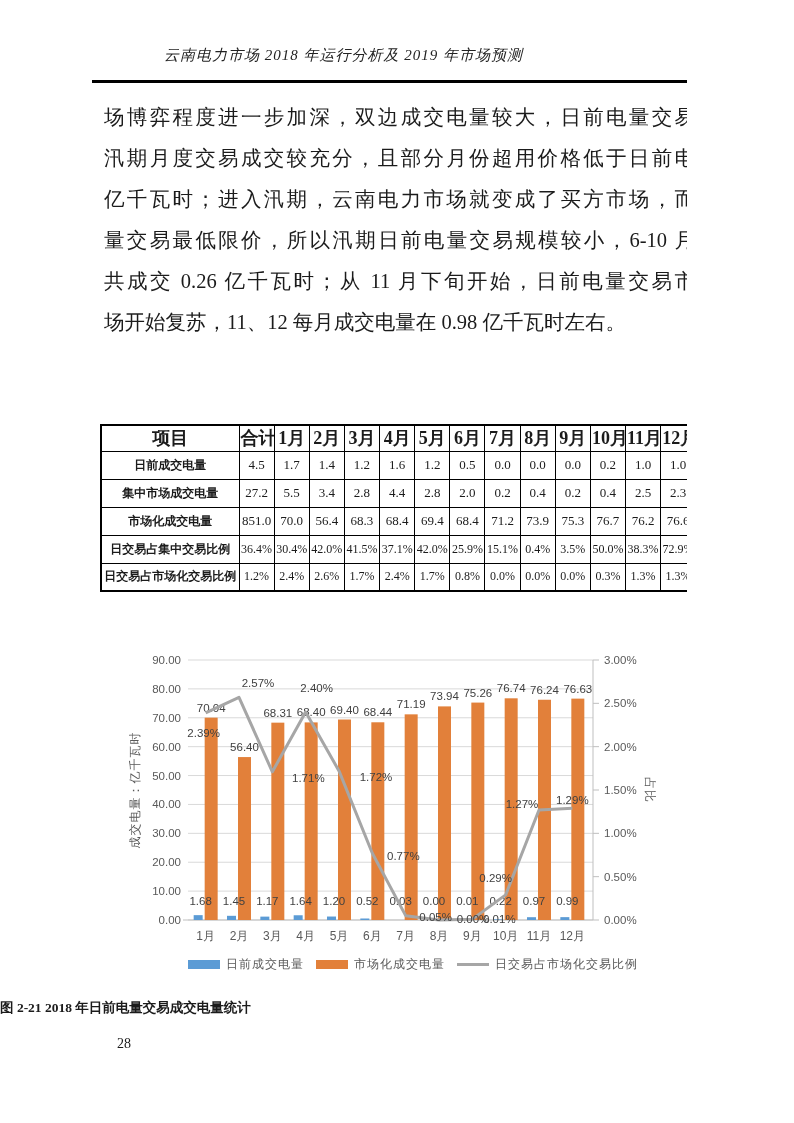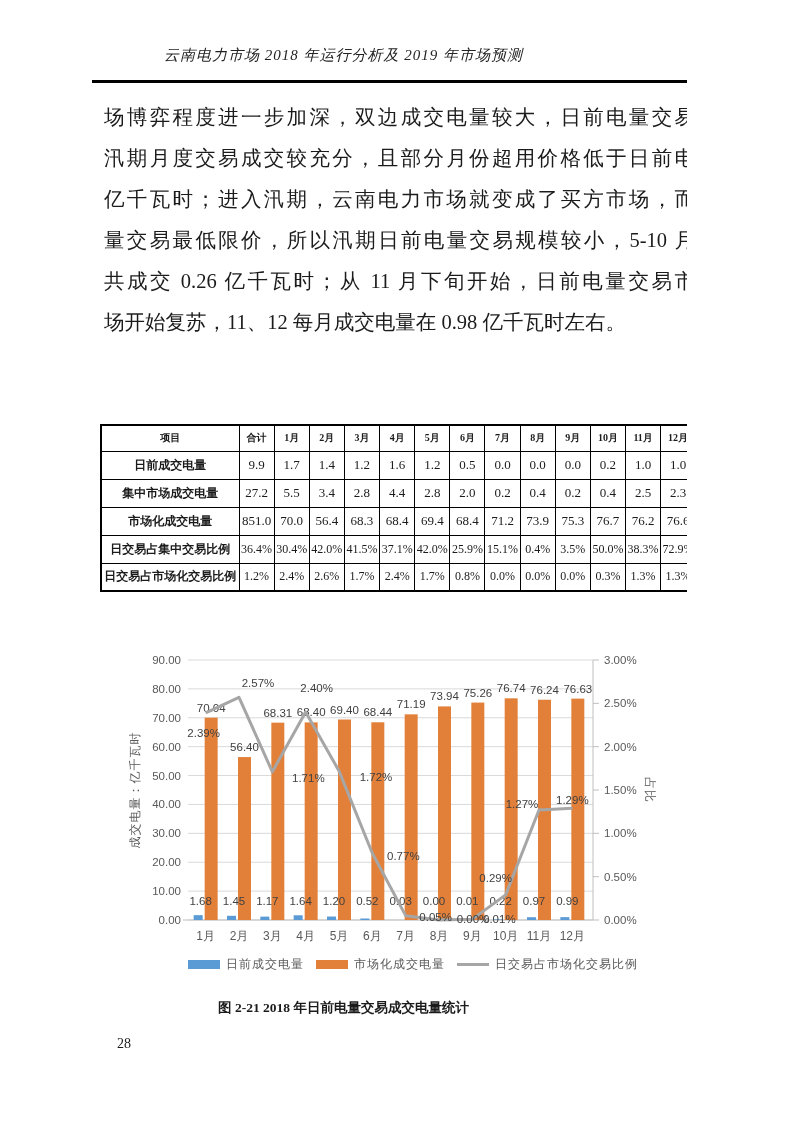--- a/index.html
+++ b/index.html
@@ -32,45 +32,45 @@
   table.data-table {
     position: absolute; top: 424px; left: 100px; width: 597px;
     border-collapse: collapse; table-layout: fixed; border: 2px solid #000;
   }
   table.data-table th, table.data-table td {
     border: 1px solid #000; text-align: center; vertical-align: middle;
     padding: 0 1px; overflow: hidden;
   }
   table.data-table thead tr { height: 26px; }
   table.data-table tbody tr { height: 28px; }
-  table.data-table th { font-weight: bold; font-size: 10px; white-space: nowrap; }
+  table.data-table th { font-weight: bold; font-size: 18px; white-space: nowrap; }
   table.data-table td { font-size: 13px; }
   table.data-table th.row-label { font-size: 12px; }
   table.data-table tr.pct td { font-size: 12px; }
 
   .chart-wrap { position: absolute; top: 645px; left: 113px; width: 600px; height: 345px; }
   .figure-caption {
     position: absolute; top: 999px; left: 0; width: 100%;
-    text-align: center; font-size: 13.5px; font-weight: bold;
+    font-size: 13.5px; font-weight: bold;
   }
   .page-number { position: absolute; top: 1036px; left: 117px; font-size: 14px; }
 </style>
 </head>
 <body>
 
 <div class="page">
 
   <div class="header-title">云南电力市场 2018 年运行分析及 2019 年市场预测</div>
   <div class="header-rule"></div>
 
   <div class="paragraph">
     <div class="para-line">场博弈程度进一步加深，双边成交电量较大，日前电量交易</div>
     <div class="para-line">汛期月度交易成交较充分，且部分月份超用价格低于日前电</div>
     <div class="para-line">亿千瓦时；进入汛期，云南电力市场就变成了买方市场，而</div>
-    <div class="para-line">量交易最低限价，所以汛期日前电量交易规模较小，5-10 月</div>
+    <div class="para-line">量交易最低限价，所以汛期日前电量交易规模较小，6-10 月</div>
     <div class="para-line">共成交 0.26 亿千瓦时；从 11 月下旬开始，日前电量交易市</div>
     <div class="para-line last">场开始复苏，11、12 每月成交电量在 0.98 亿千瓦时左右。</div>
   </div>
 
 
   <table class="data-table">
     <colgroup>
         <col style="width: 138px;">
         <col>
         <col>
@@ -100,21 +100,21 @@
           <th>8月</th>
           <th>9月</th>
           <th>10月</th>
           <th>11月</th>
           <th>12月</th>
         </tr>
       </thead>
     <tbody>
         <tr>
           <th class="row-label">日前成交电量</th>
-          <td>9.9</td>
+          <td>4.5</td>
           <td>1.7</td>
           <td>1.4</td>
           <td>1.2</td>
           <td>1.6</td>
           <td>1.2</td>
           <td>0.5</td>
           <td>0.0</td>
           <td>0.0</td>
           <td>0.0</td>
           <td>0.2</td>

